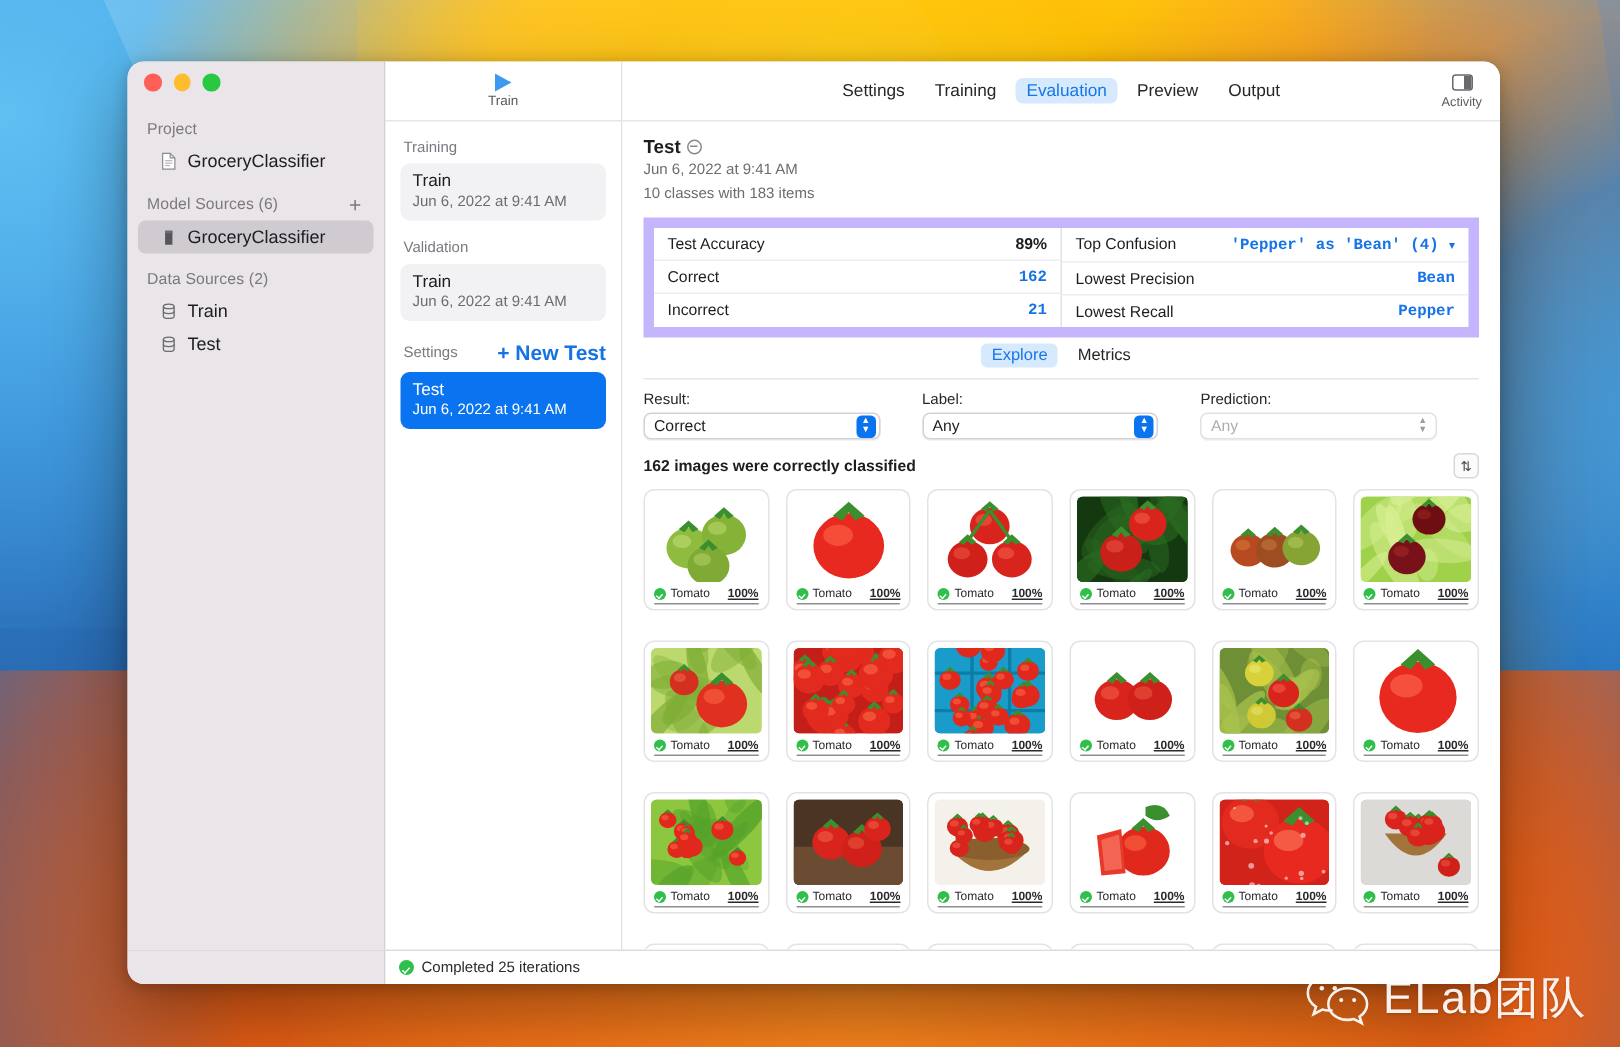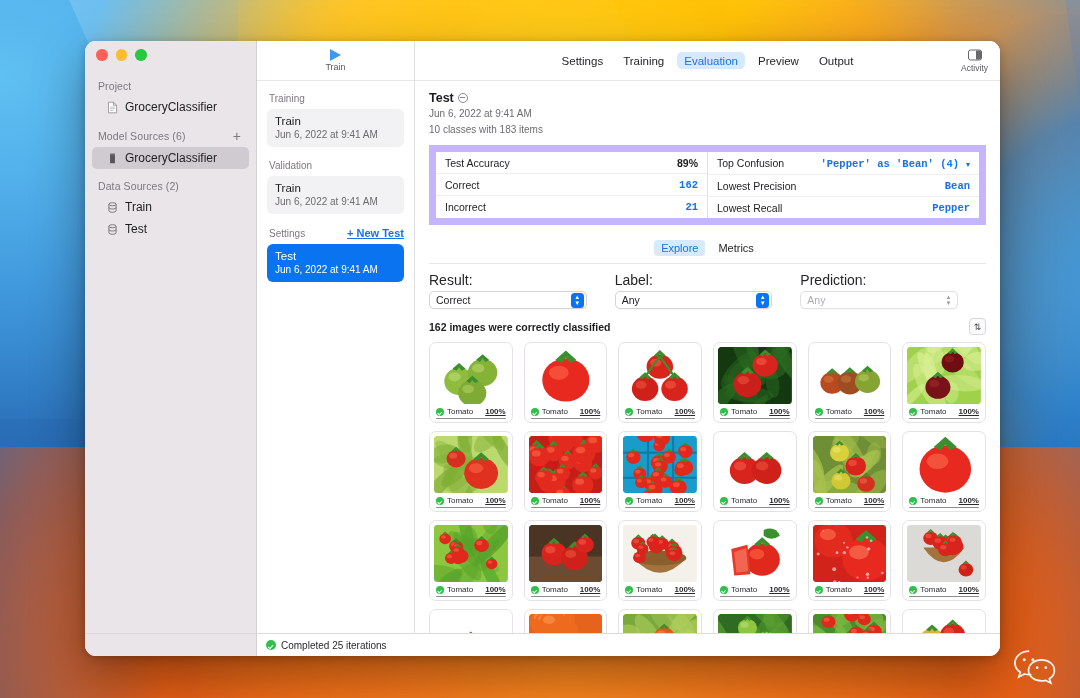--- a/index.html
+++ b/index.html
@@ -127,21 +127,21 @@
     gap: 1px; border-bottom: 1px solid #e7e5e8;
   }
   .train-play { width: 0; height: 0; border-left: 11px solid #3e9af0;
     border-top: 6.5px solid transparent; border-bottom: 6.5px solid transparent; }
   .train-lbl { font-size: 9px; color: #5a585c; }
   .mid-scroll { flex: 1; padding: 10px 10px 0 10px; overflow: hidden; }
   .mid-hdr {
     font-size: 10px; color: #7c7880; margin: 2px 0 5px 2px;
     display: flex; align-items: center; justify-content: space-between;
   }
-  .new-test { color: #1573e6; font-size: 11px; font-weight: bold; text-decoration: underline; }
+  .new-test { color: #1573e6; font-size: 14px; font-weight: bold; }
   .mid-card {
     background: #f2f1f3; border-radius: 6px; padding: 6px 8px 7px 8px;
     margin-bottom: 13px;
   }
   .mid-card.sel { background: #0a74f0; }
   .mid-card-title { font-size: 11.5px; color: #1d1d20; margin-bottom: 2px; }
   .mid-card-sub { font-size: 10px; color: #6d6b70; }
   .mid-card.sel .mid-card-title, .mid-card.sel .mid-card-sub { color: #ffffff; }
 
   
@@ -194,29 +194,29 @@
   .metrics-col + .metrics-col { border-left: 1px solid #e2e0e3; }
   .metric-row {
     display: flex; align-items: center; justify-content: space-between;
     padding: 4.5px 9px; font-size: 10.5px; color: #1d1d20;
   }
   .metric-row + .metric-row { border-top: 1px solid #eeedef; }
   .metric-val { color: #1d1d20; font-weight: bold; font-size: 10.5px; }
   .metric-val.link { color: #1573e6; font-family: Liberation Mono, monospace; }
   .chev { color: #1573e6; font-size: 8px; margin-left: 4px; }
 
-  .subtabs { display: flex; justify-content: center; gap: 6px; margin-top: 15px; }
+  .subtabs { display: flex; justify-content: center; gap: 6px; margin-top: 4px; }
   .subtab { font-size: 11px; color: #26262a; padding: 2px 7px; border-radius: 4px; }
   .subtab.active { background: #d6e9fd; color: #1577e8; }
 
   .divider { height: 1px; background: #e7e5e8; margin-top: 7px; }
 
   .filters { display: flex; gap: 0; margin-top: 8px; }
   .filter { flex: 1; padding-right: 28px; }
-  .filter-lbl { font-size: 14px; color: #26262a; margin-bottom: 3px; }
+  .filter-lbl { font-size: 10px; color: #26262a; margin-bottom: 3px; }
   .select {
     height: 18px; border: 1px solid #d4d2d6; border-radius: 5px;
     background: #fff; display: flex; align-items: center;
     padding: 0 2px 0 6px; font-size: 10.5px; color: #1d1d20;
     justify-content: space-between;
     box-shadow: 0 0.5px 0.5px rgba(0,0,0,0.05);
   }
   .select.disabled { color: #aeacb1; border-color: #e2e0e3; }
   .stepper {
     width: 13px; height: 15px; border-radius: 3.5px; background: #0a74f0;
@@ -232,21 +232,21 @@
   .result-txt { font-size: 10.5px; font-weight: bold; color: #1d1d20; }
   .sort-btn {
     width: 17px; height: 17px; border: 1px solid #d8d6da; border-radius: 4px;
     background: #fbfbfc; display: flex; align-items: center; justify-content: center;
     font-size: 9px; color: #4a484d;
   }
 
   
   .grid {
     margin-top: 7px;
-    display: grid; grid-template-columns: repeat(6, 1fr); gap: 8px 11px;
+    display: grid; grid-template-columns: repeat(6, 1fr); gap: 20px 11px;
   }
   .card {
     border: 1px solid #e4e2e5; border-radius: 7px; background: #fff;
     padding: 4px 4px 3px 4px; overflow: hidden;
   }
   .thumb {
     width: 100%; height: 57px; border-radius: 4px; overflow: hidden;
     position: relative; background: #fff;
   }
   .thumb svg { width: 100%; height: 100%; display: block; }
@@ -1352,13 +1352,14 @@
       <path d="M24 4C13 4 4 11.4 4 20.5c0 5.2 3 9.8 7.6 12.8L9.4 40l8-4.2c2 .6 4.3.9 6.6.9 1 0 2-.06 3-.18"></path>
       <path d="M41 16c-10 0-18 6.6-18 14.7 0 8.1 8 14.7 18 14.7 2 0 4-.3 5.8-.8l7.2 3.8-2-6c4-2.7 7-6.9 7-11.7C59 22.6 51 16 41 16z"></path>
     </g>
     <g fill="#ffffff">
       <circle cx="17" cy="16" r="2.1"></circle>
         <circle cx="29" cy="16" r="2.1"></circle>
       <circle cx="35" cy="27" r="1.9"></circle>
         <circle cx="47" cy="27" r="1.9"></circle>
     </g>
   </svg>
+  <span class="wm-text">ELab团队</span>
 </div>
 
 </body></html>

